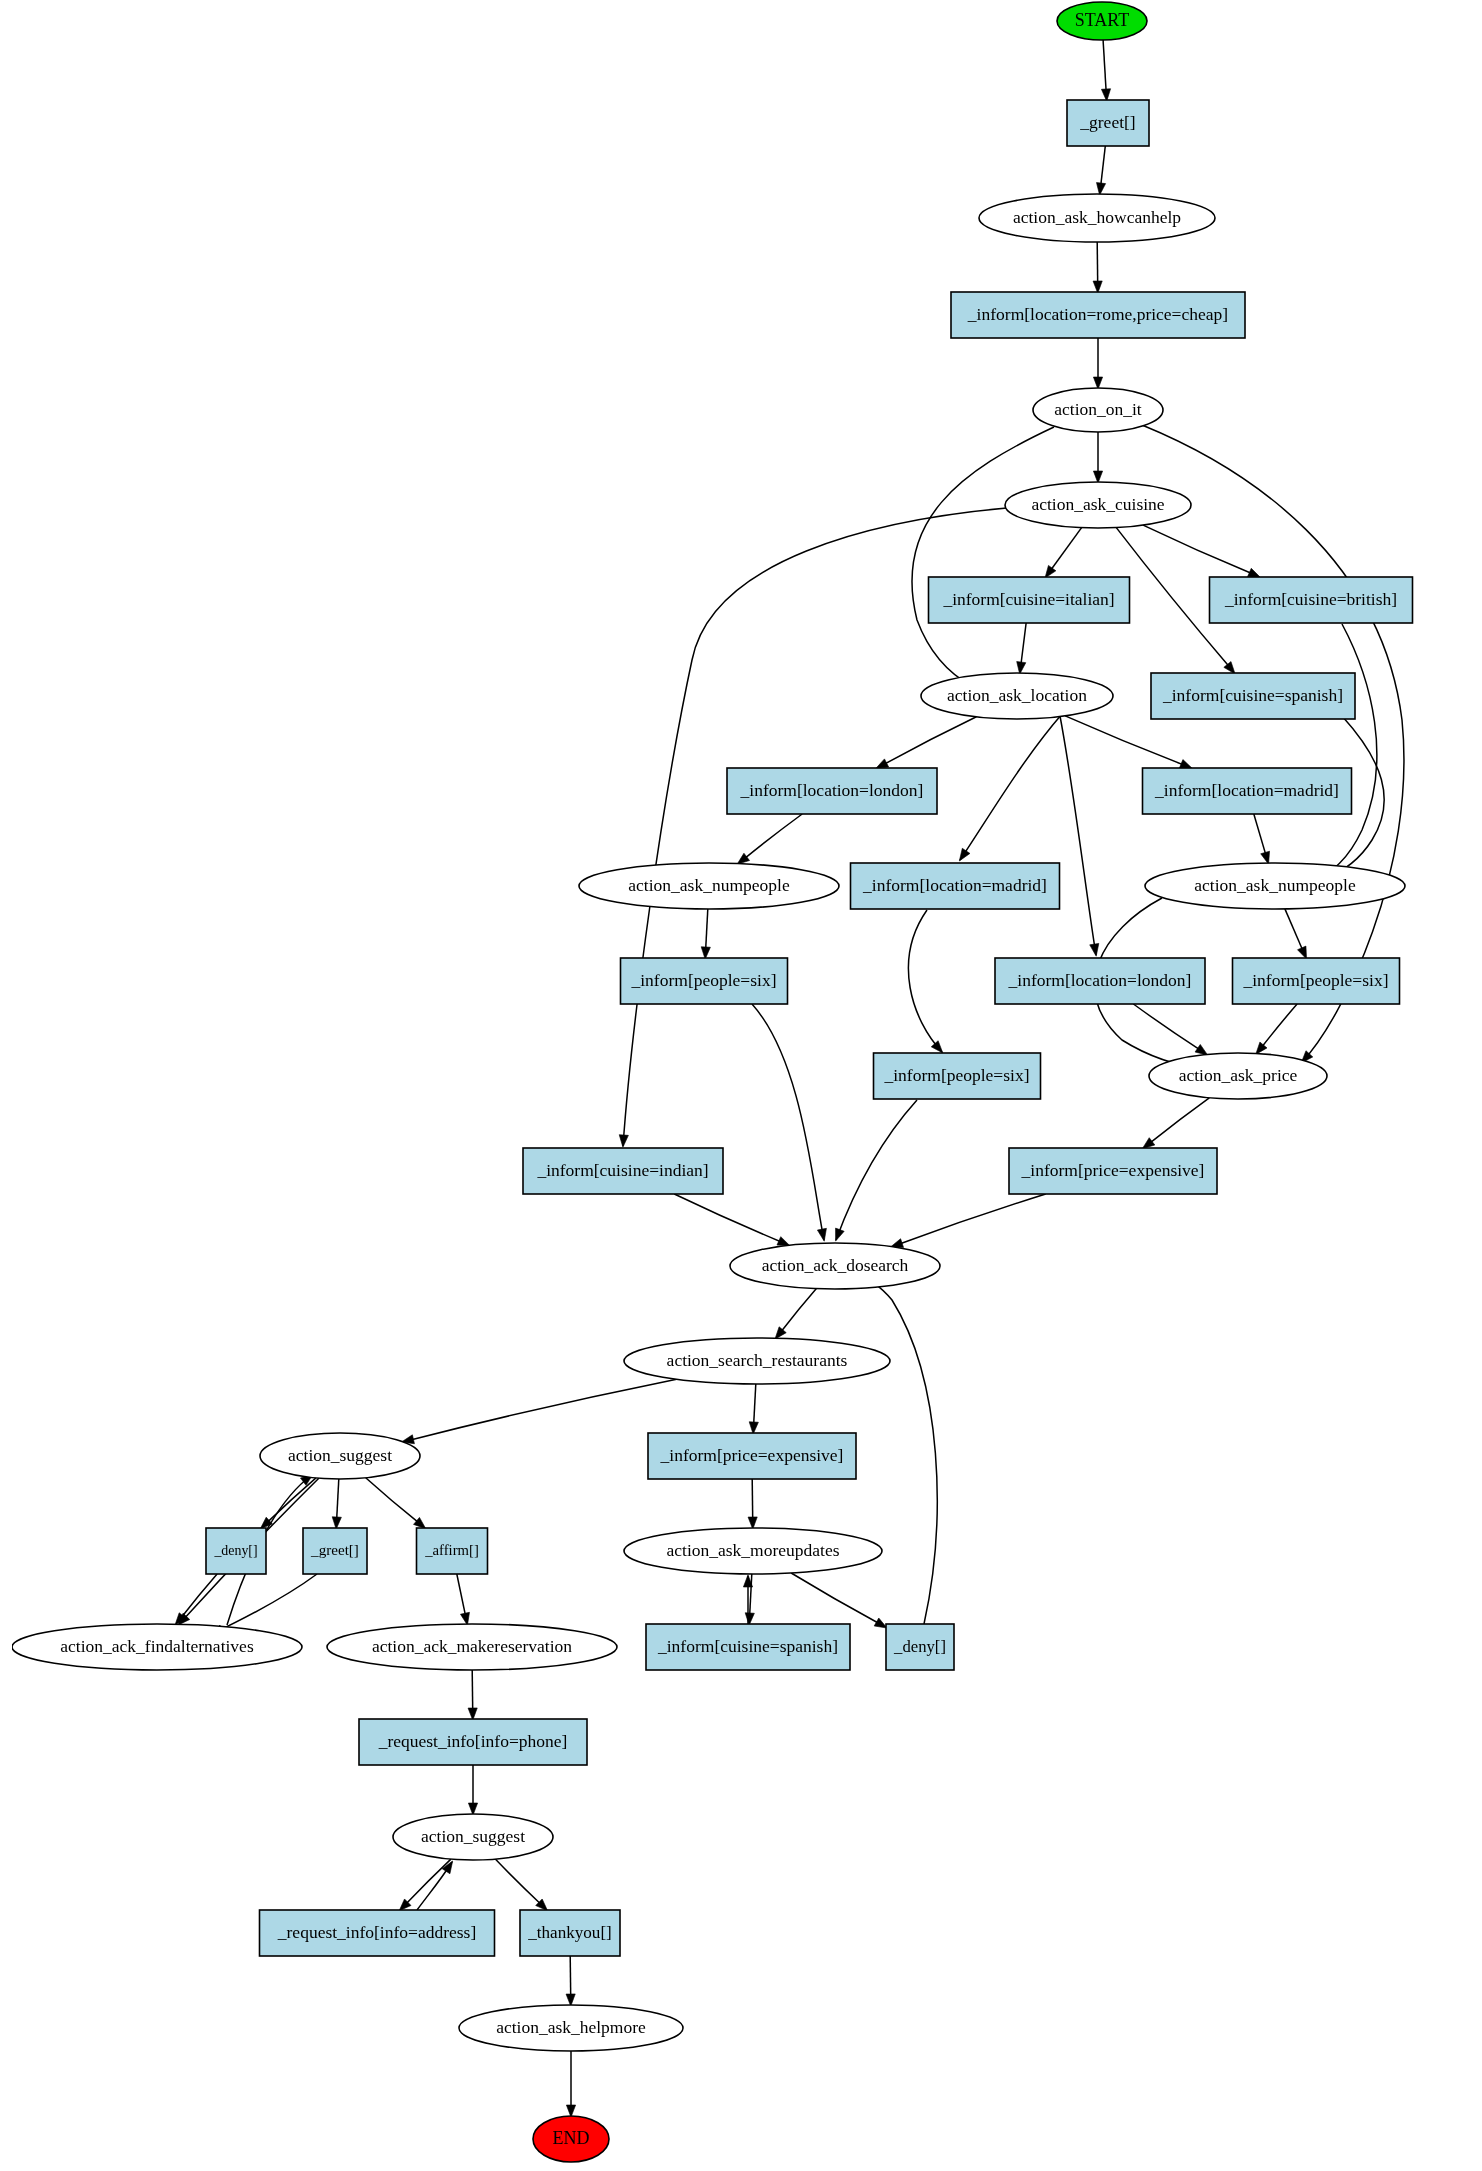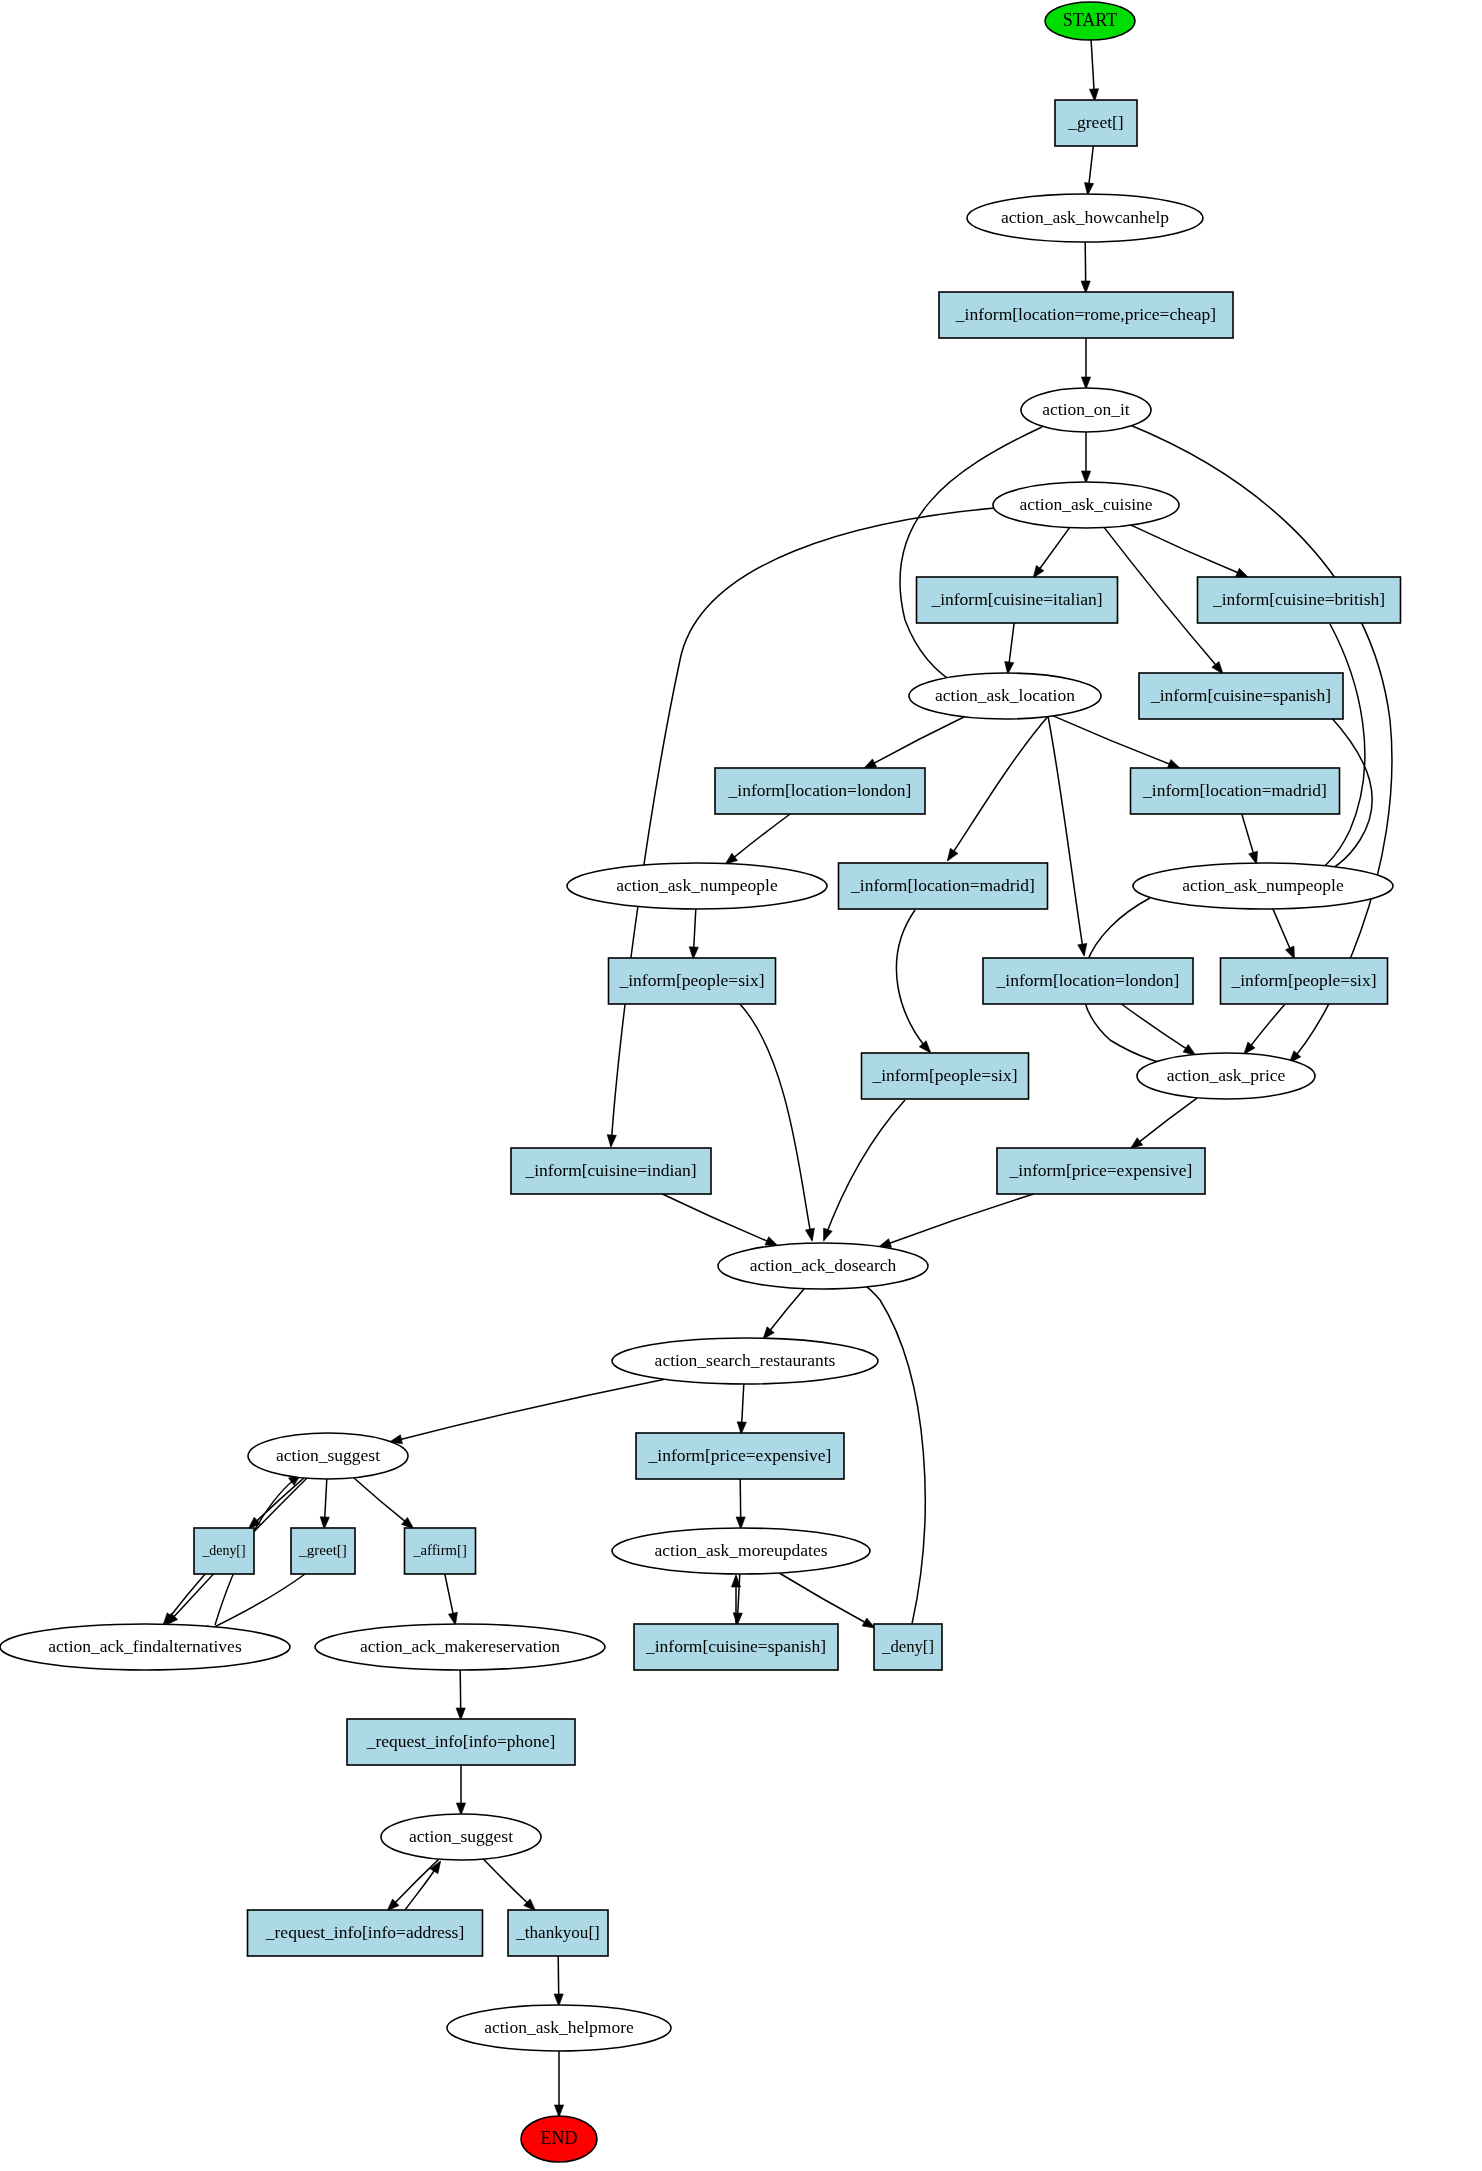--- a/index.html
+++ b/index.html
@@ -11,20 +11,21 @@
   body {
     width: 1482px;
     height: 2171px;
     font-family: "Liberation Serif", serif;
     overflow: hidden;
   }
   #graph-root {
     position: relative;
     width: 1342px;
     height: 2171px;
+    margin-left: 12px;
   }
   svg#graph-svg {
     position: absolute;
     top: 0; left: 0;
     width: 1482px;
     height: 2171px;
     display: block;
   }
   .node-shape {
     stroke: #000000;

